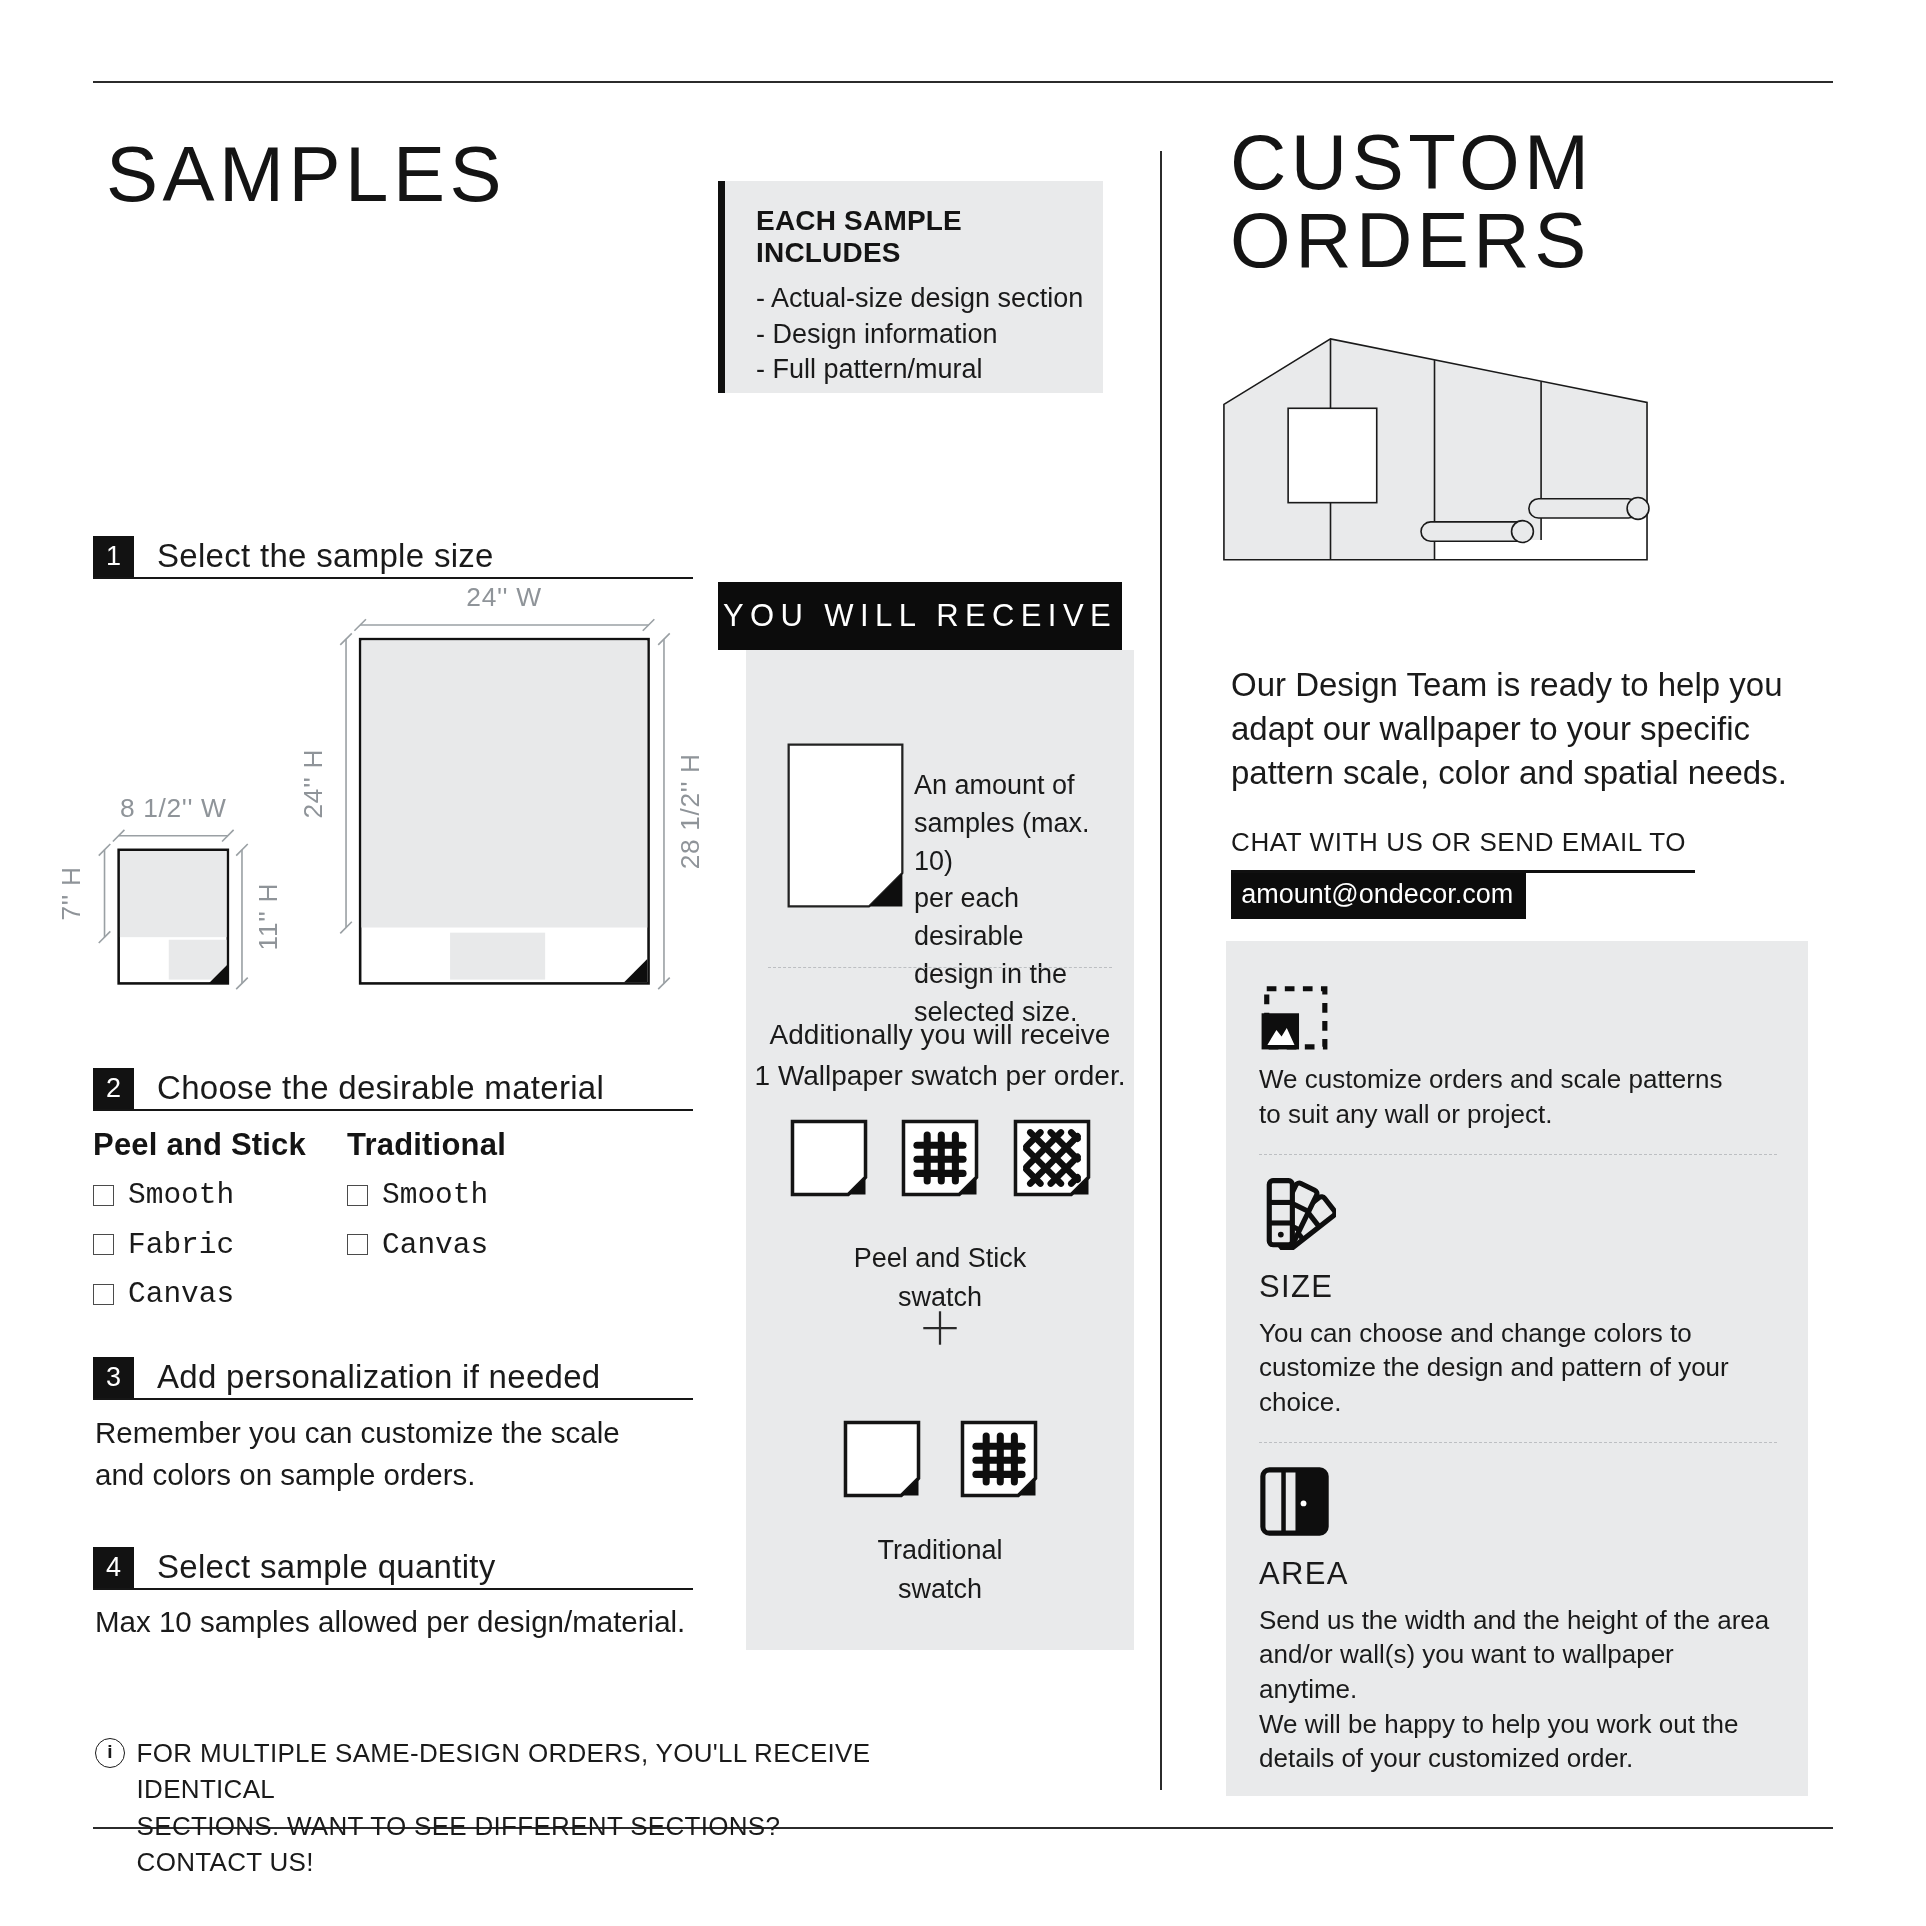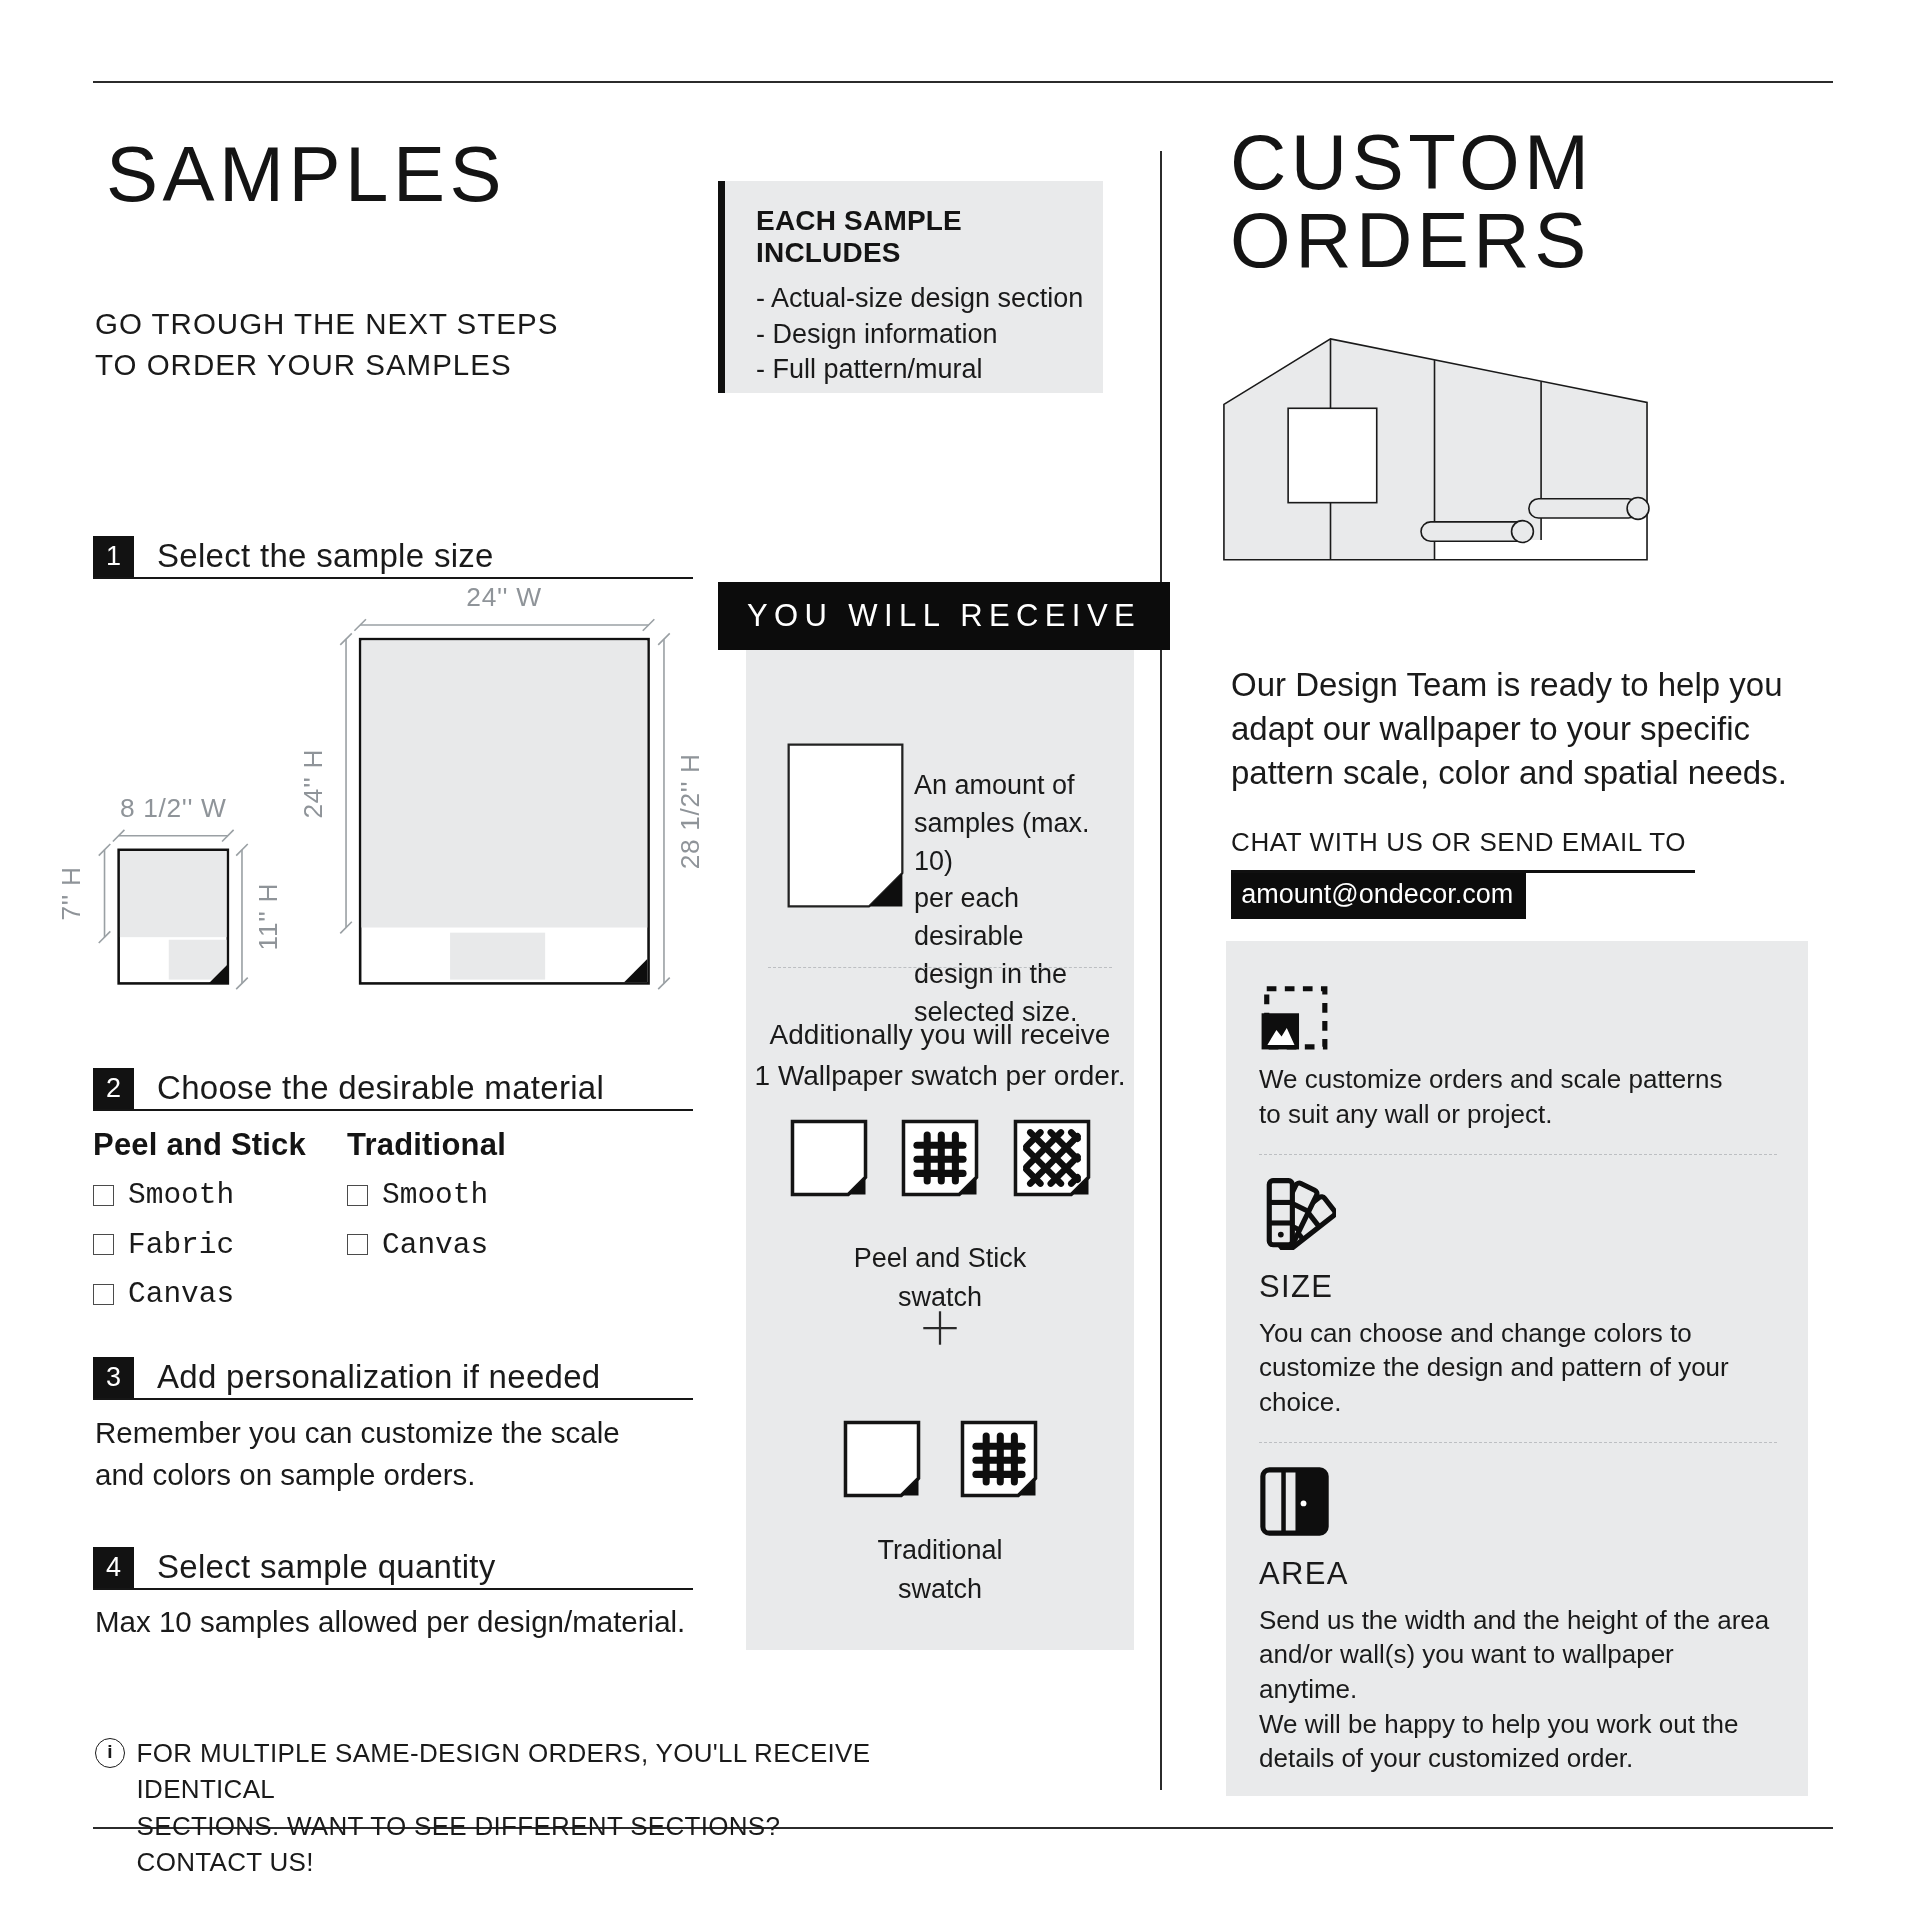--- a/index.html
+++ b/index.html
@@ -38,21 +38,21 @@
   .step3-text { top:1412px; } .step4-text { top:1601px; }
 
   .note { position:absolute; left:95px; top:1735px; display:flex; font-size:26px; line-height:1.4; letter-spacing:0.3px; width:809px; }
   .info-circle { width:28px; height:28px; border:1.9px solid #1a1a1a; border-radius:50%; display:flex; align-items:center; justify-content:center; font-size:19px; font-weight:600; flex:none; margin:2.6px 11.6px 0 0; }
   .note-text { white-space:pre-line; }
 
   .includes { position:absolute; left:718px; top:161px; width:385px; height:212px; background:#e9eaeb; border-left:7px solid #101010; box-sizing:border-box; padding:24.4px 15.4px 0 31px; overflow:hidden;margin-top:20px; }
   .includes-title { font-size:28px; font-weight:600; letter-spacing:0.2px; color:#141414; }
   .includes-list { margin-top:11.6px; font-size:27px; line-height:1.32; white-space:pre-wrap; }
 
-  .receive-banner { position:absolute; left:718px; top:582px; width:452px; height:68px; background:#0c0c0c; color:#ffffff; display:flex; align-items:center; justify-content:center; font-size:31px; letter-spacing:6.4px; font-weight:300; }
+  .receive-banner { position:absolute; left:718px; top:582px; width:404px; height:68px; background:#0c0c0c; color:#ffffff; display:flex; align-items:center; justify-content:center; font-size:31px; letter-spacing:6.4px; font-weight:300; }
   .receive-body { position:absolute; left:718px; top:650px; width:388px; height:1000px; background:#e9eaeb;margin-left:28px; }
   .paper-icon { position:absolute; left:40px; top:92px; }
   .receive-samples-text { position:absolute; left:168px; top:117px; width:212px; font-size:27px; line-height:1.4; white-space:pre-line; }
   .dashed { border-top:1.3px dashed #bdbfc2; }
   .receive-dashed { position:absolute; top:317px; left:22px; right:22px; }
   .receive-additional { position:absolute; top:365px; left:0; width:100%; text-align:center; font-size:28px; line-height:1.45; white-space:pre-line; }
   .swatch-row { position:absolute; left:0; width:100%; display:flex; justify-content:center; }
   .swatch-row-1 { top:467px; gap:29.5px; }
   .swatch-row-2 { top:768px; gap:35px; }
   .swatch-label { position:absolute; left:0; width:100%; text-align:center; font-size:27px; line-height:1.45; white-space:pre-line; }
@@ -77,22 +77,20 @@
 </head>
 <body>
 
 <div class="page">
 
   <div class="rule rule-top"></div>
   <div class="rule rule-bottom"></div>
   <div class="vdiv"></div>
 
   <div class="big-title samples-title">SAMPLES</div>
-  <div class="intro">GO TROUGH THE NEXT STEPS
-TO ORDER YOUR SAMPLES</div>
 
   <div class="step step-1">
     <div class="step-num">1</div>
     <div class="step-label">Select the sample size</div>
   </div>
 
   <svg class="diagram-svg" width="668" height="437" viewBox="0 0 1040 680">
 
     <rect x="110" y="423" width="170" height="208" fill="#ffffff" stroke="#111" stroke-width="4"></rect>
     <rect x="112" y="425" width="166" height="134" fill="#e8e9ea"></rect>

